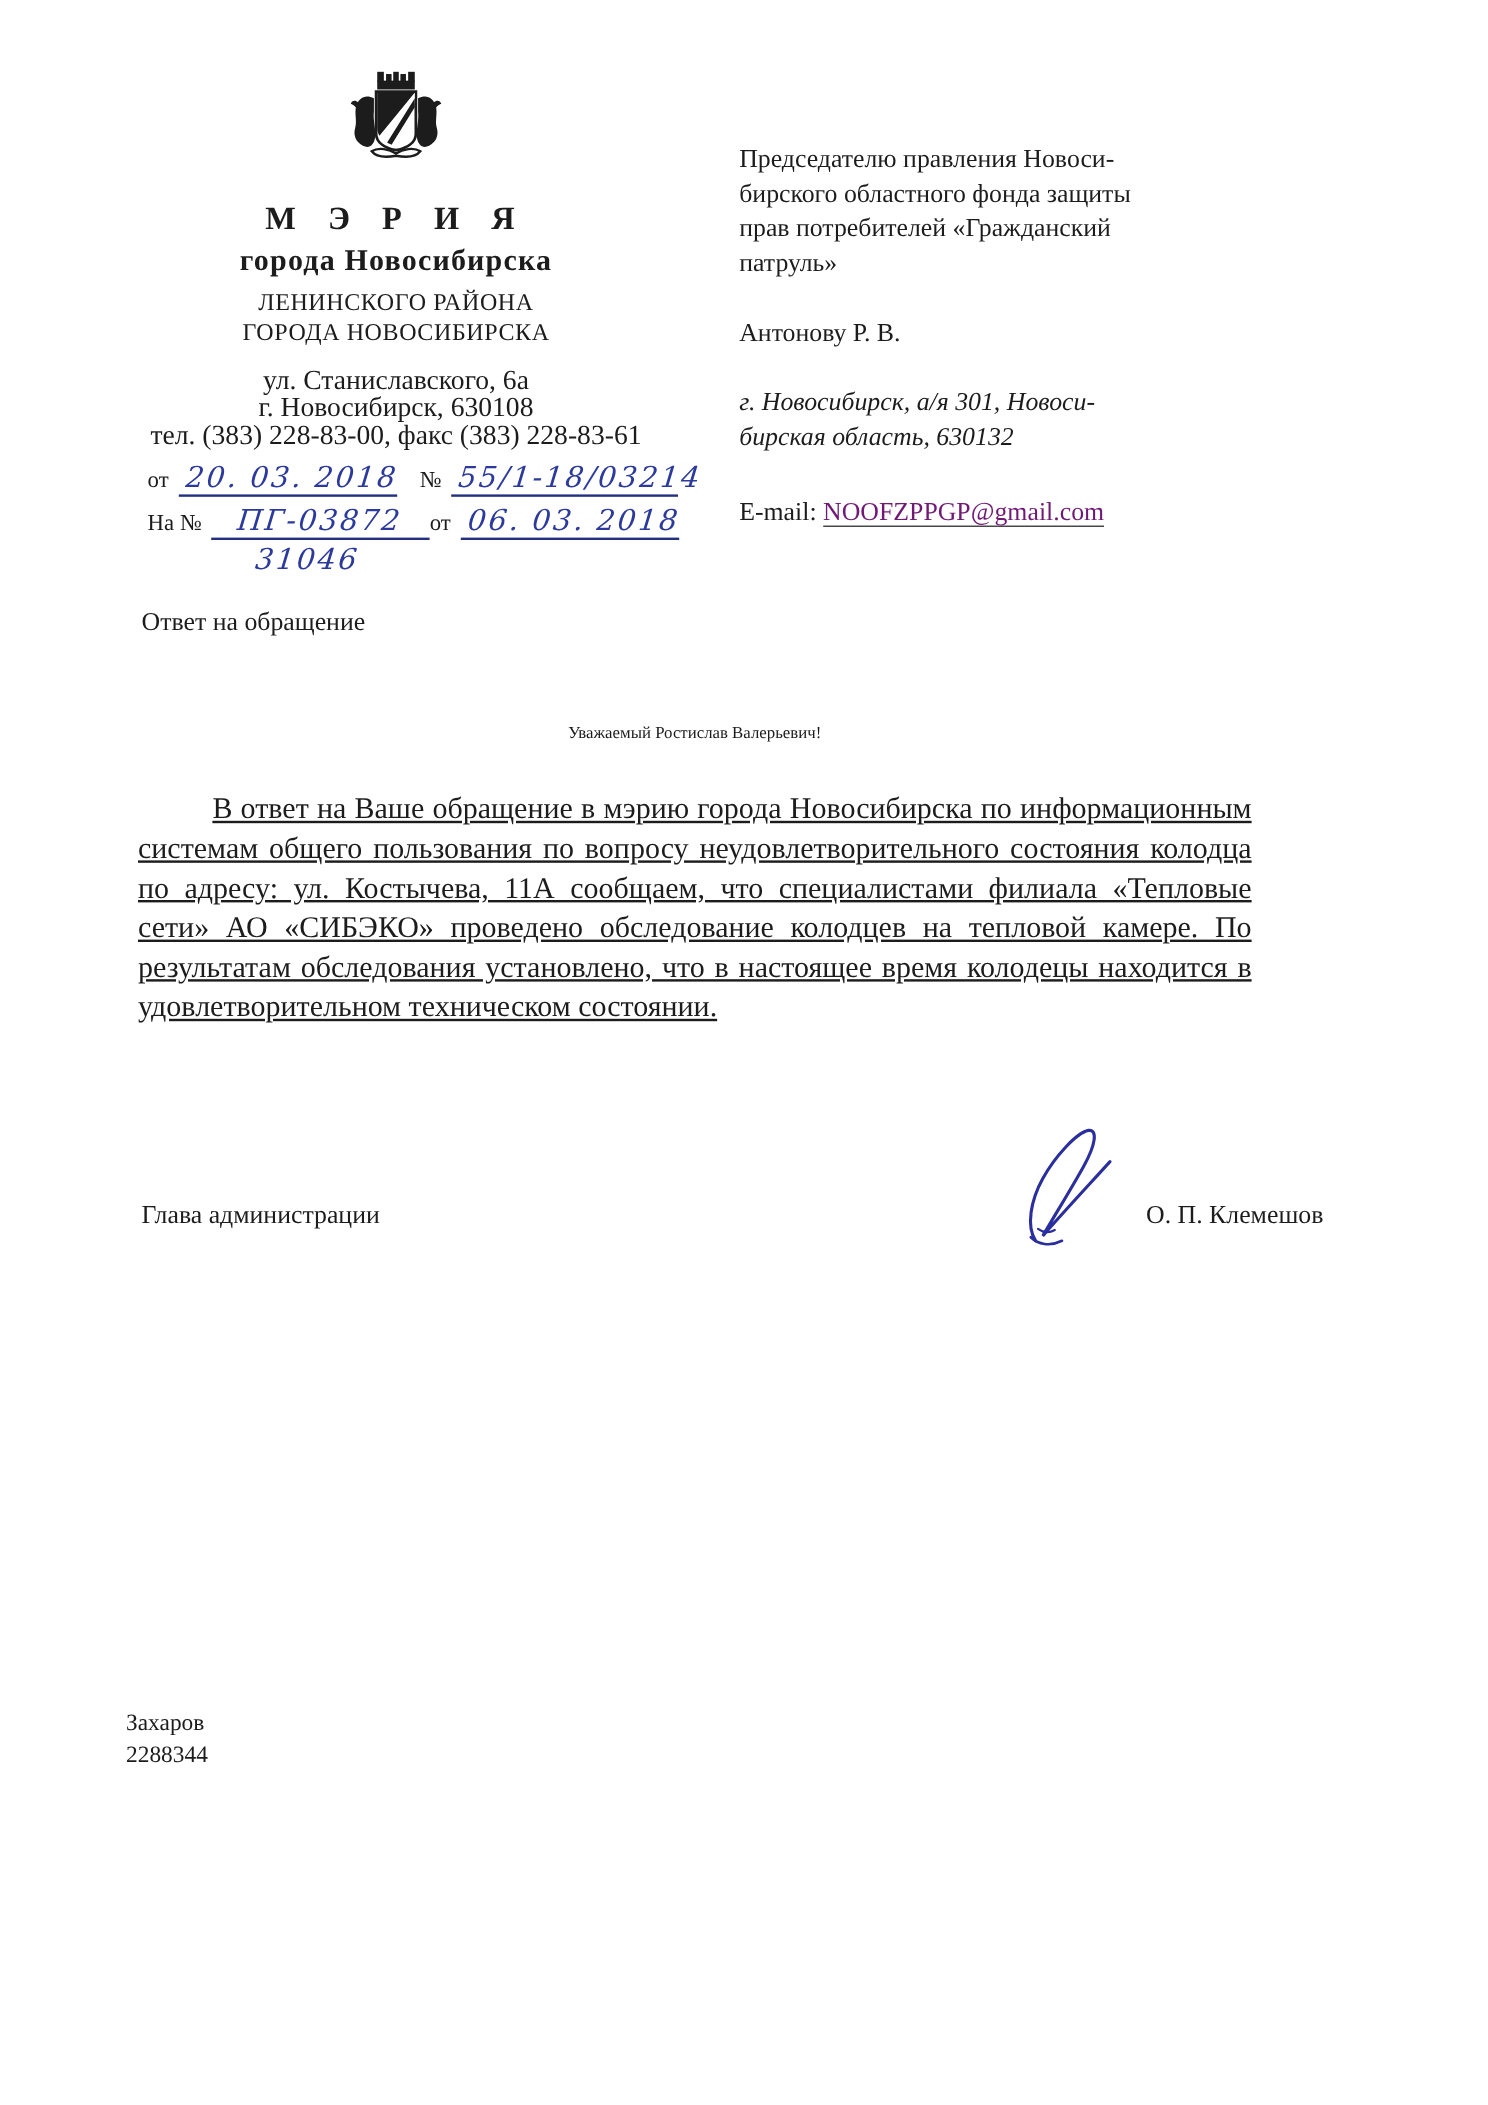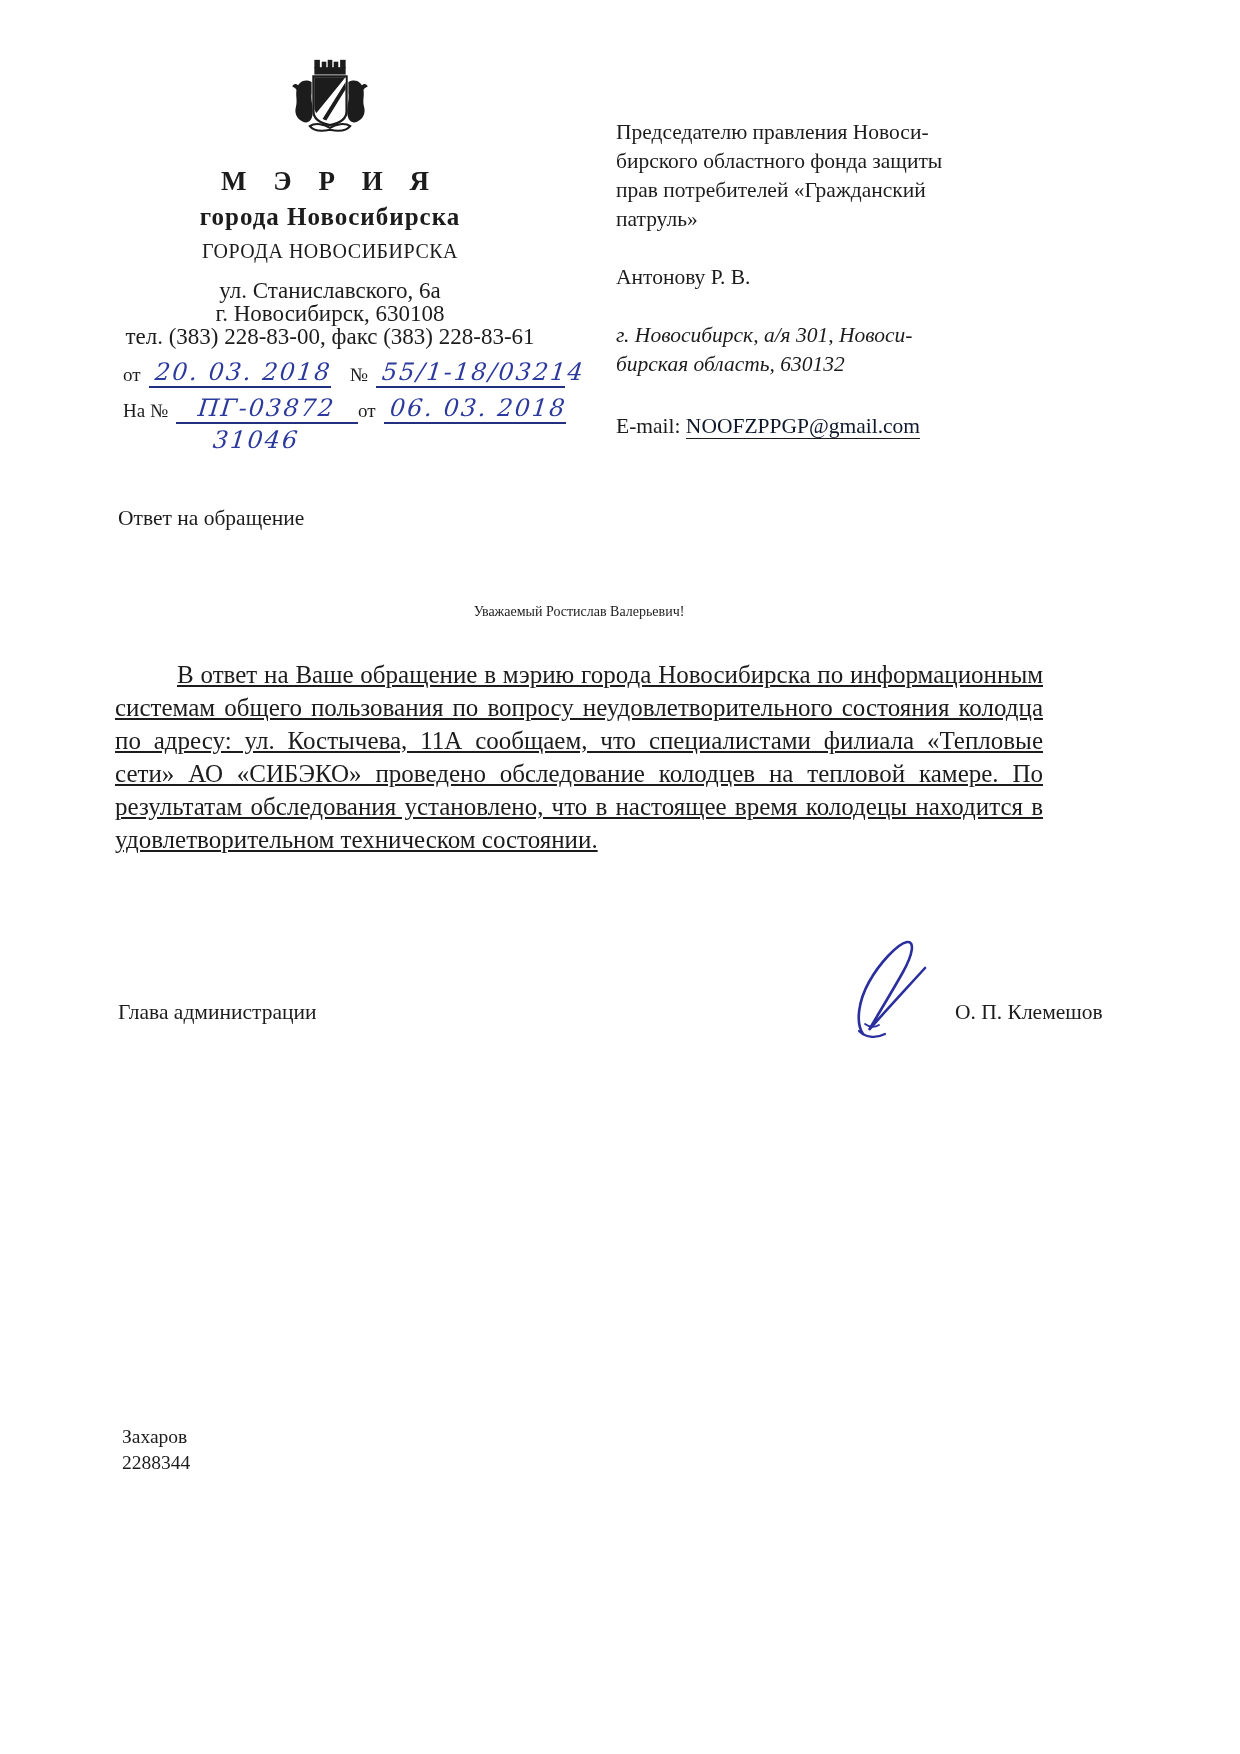--- a/index.html
+++ b/index.html
@@ -59,21 +59,21 @@
   .ref-gap{width:22px;}
   
   .recipient{
     position:absolute;left:616px;top:118px;width:400px;
     font-size:21.5px;line-height:29px;text-align:left;
   }
   .recipient-name{margin-top:29px;font-family:Liberation Serif, serif;}
   .recipient-address{margin-top:29px;font-style:italic;}
   .recipient-email{margin-top:33px;}
   .email-link{
-    color:#0f172a;text-decoration:none;
+    color:#701a75;text-decoration:none;
     border-bottom:1.5px solid #1c1c1c;
     cursor:pointer;
     text-align:right;
   }
   
   .subject{
     position:absolute;left:118px;top:506px;
     font-size:21.5px;
   }
   .salutation{
@@ -90,21 +90,21 @@
     position:absolute;left:118px;top:1000px;font-size:21.5px;
   }
   .sign-name{
     position:absolute;left:955px;top:1000px;font-size:21.5px;
   }
   .sign-autograph{
     position:absolute;left:835px;top:938px;
   }
   
   .footer{
-    position:absolute;left:122px;top:1424px;
+    position:absolute;left:105px;top:1424px;
     font-size:19.5px;line-height:26px;
   }
 </style>
 </head>
 <body>
 
 <div class="page">
 
   <div class="letterhead">
 
@@ -133,20 +133,21 @@
         <path d="M67 26 L67 34 L46 68 C44 67 43 67 42 66 Z" fill="#1c1c1c"></path>
 
         <path d="M28 74 C34 70 44 72 50 76 C56 72 66 70 72 74 C68 79 60 80 50 78 C40 80 32 79 28 74 Z" fill="none" stroke="#1c1c1c" stroke-width="2.2"></path>
       </svg>
     </span>
 
     <div class="org-title">М Э Р И Я</div>
     <div class="org-subtitle">города Новосибирска</div>
 
     <div class="dept-group">
+      <div class="dept-line">ЛЕНИНСКОГО РАЙОНА</div>
       <div class="dept-line">ГОРОДА НОВОСИБИРСКА</div>
     </div>
 
     <div class="addr-group">
       <div class="addr-line">ул. Станиславского, 6а</div>
       <div class="addr-line">г. Новосибирск, 630108</div>
       <div class="addr-line">тел. (383) 228-83-00, факс (383) 228-83-61</div>
     </div>
 
     <div class="ref-rows">

